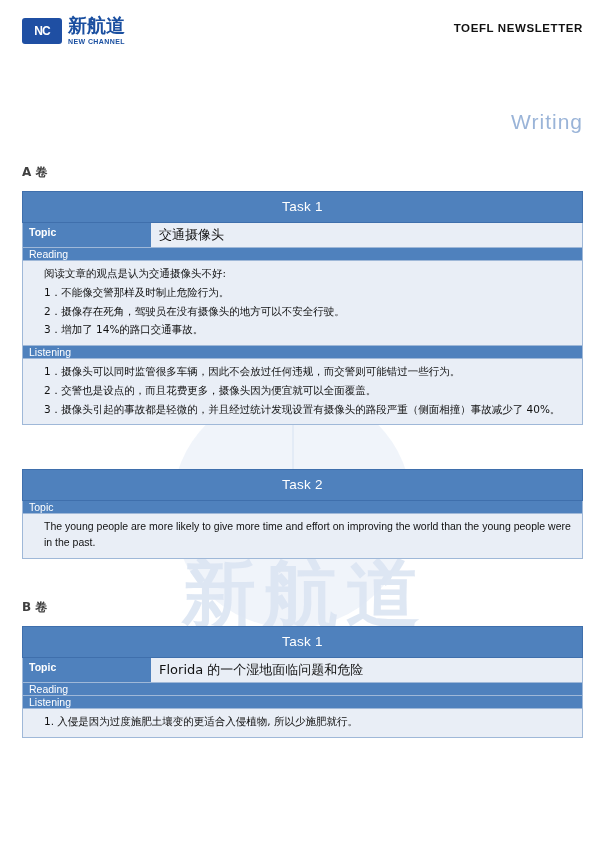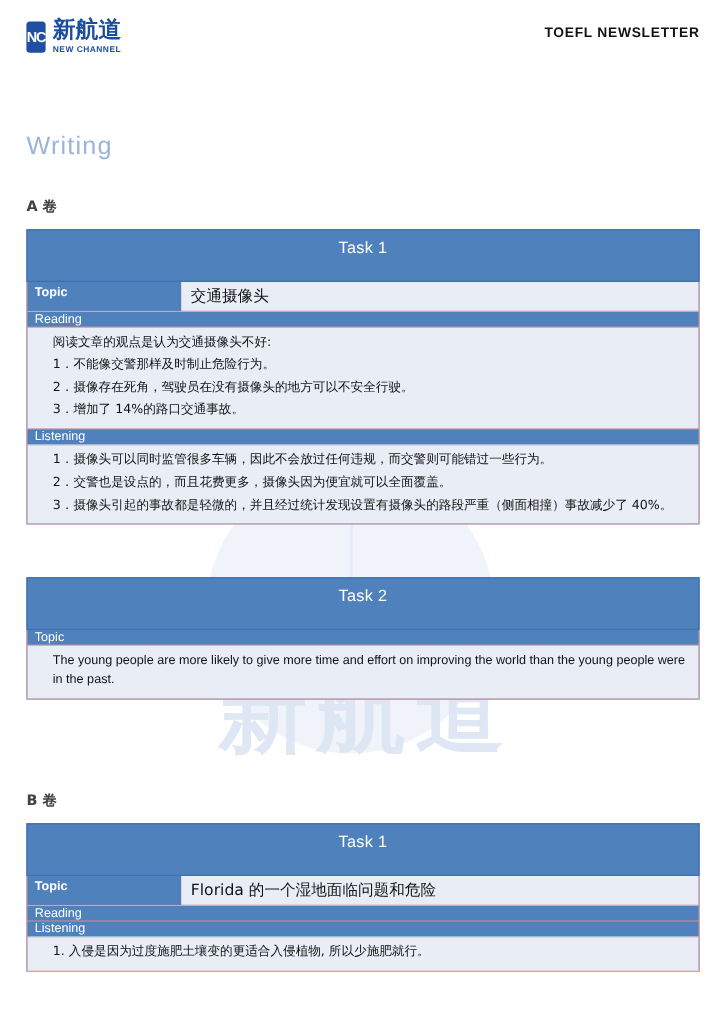--- a/index.html
+++ b/index.html
@@ -85,21 +85,21 @@
     justify-content: space-between;
     padding-top: 16px;
     height: 48px;
   }
   .logo {
     display: flex;
     align-items: center;
     gap: 6px;
   }
   .logo-mark {
-    width: 16px;
+    width: 40px;
     height: 26px;
     background: #1f4fa3;
     border-radius: 3px;
     color: #ffffff;
     font-size: 12px;
     font-weight: 700;
     display: flex;
     align-items: center;
     justify-content: center;
     letter-spacing: -1px;
@@ -123,21 +123,21 @@
   .header-right {
     font-size: 11.5px;
     font-weight: 700;
     color: #111111;
     letter-spacing: 0.6px;
     padding-top: 6px;
   }
 
   
   .doc-title {
-    text-align: left;
+    text-align: right;
     font-size: 21px;
     font-weight: 400;
     color: #9ab4d8;
     margin-top: 46px;
     letter-spacing: 1px;
   }
   .section-title {
     text-align: left;
     font-family: "DejaVu Sans", sans-serif;
     font-size: 12px;
@@ -152,21 +152,21 @@
     border: 1px solid #9fb8d8;
     border-top: none;
     margin-bottom: 4px;
     background: #ef4444;
   }
   .task-head {
     background: #4f81bd;
     color: #ffffff;
     text-align: center;
     font-size: 13.5px;
-    padding: 7px 0 20px;
+    padding: 7px 0 8px;
     letter-spacing: 0.3px;
     border: 1px solid #3f6fac;
   }
   .row {
     display: flex;
     border-top: 1px solid #9fb8d8;
   }
   .row:first-child { border-top: none; }
   .label-cell {
     width: 128px;
@@ -281,21 +281,21 @@
           <div class="label-cell-full">Topic</div>
         </div>
         <div class="row">
           <div class="body-cell en" style="width:100%">
             <p class="en-para">The young people are more likely to give more time and effort on improving the world than the young people were in the past.</p>
           </div>
         </div>
       </div>
     </div>
 
-    <div class="section-title" style="margin-top:76px">B 卷</div>
+    <div class="section-title" style="margin-top:40px">B 卷</div>
 
     <div>
       <div class="task-head">Task 1</div>
       <div class="task-block">
         <div class="row">
           <div class="label-cell">Topic</div>
           <div class="value-cell">Florida 的一个湿地面临问题和危险</div>
         </div>
         <div class="row">
           <div class="label-cell-full">Reading</div>

